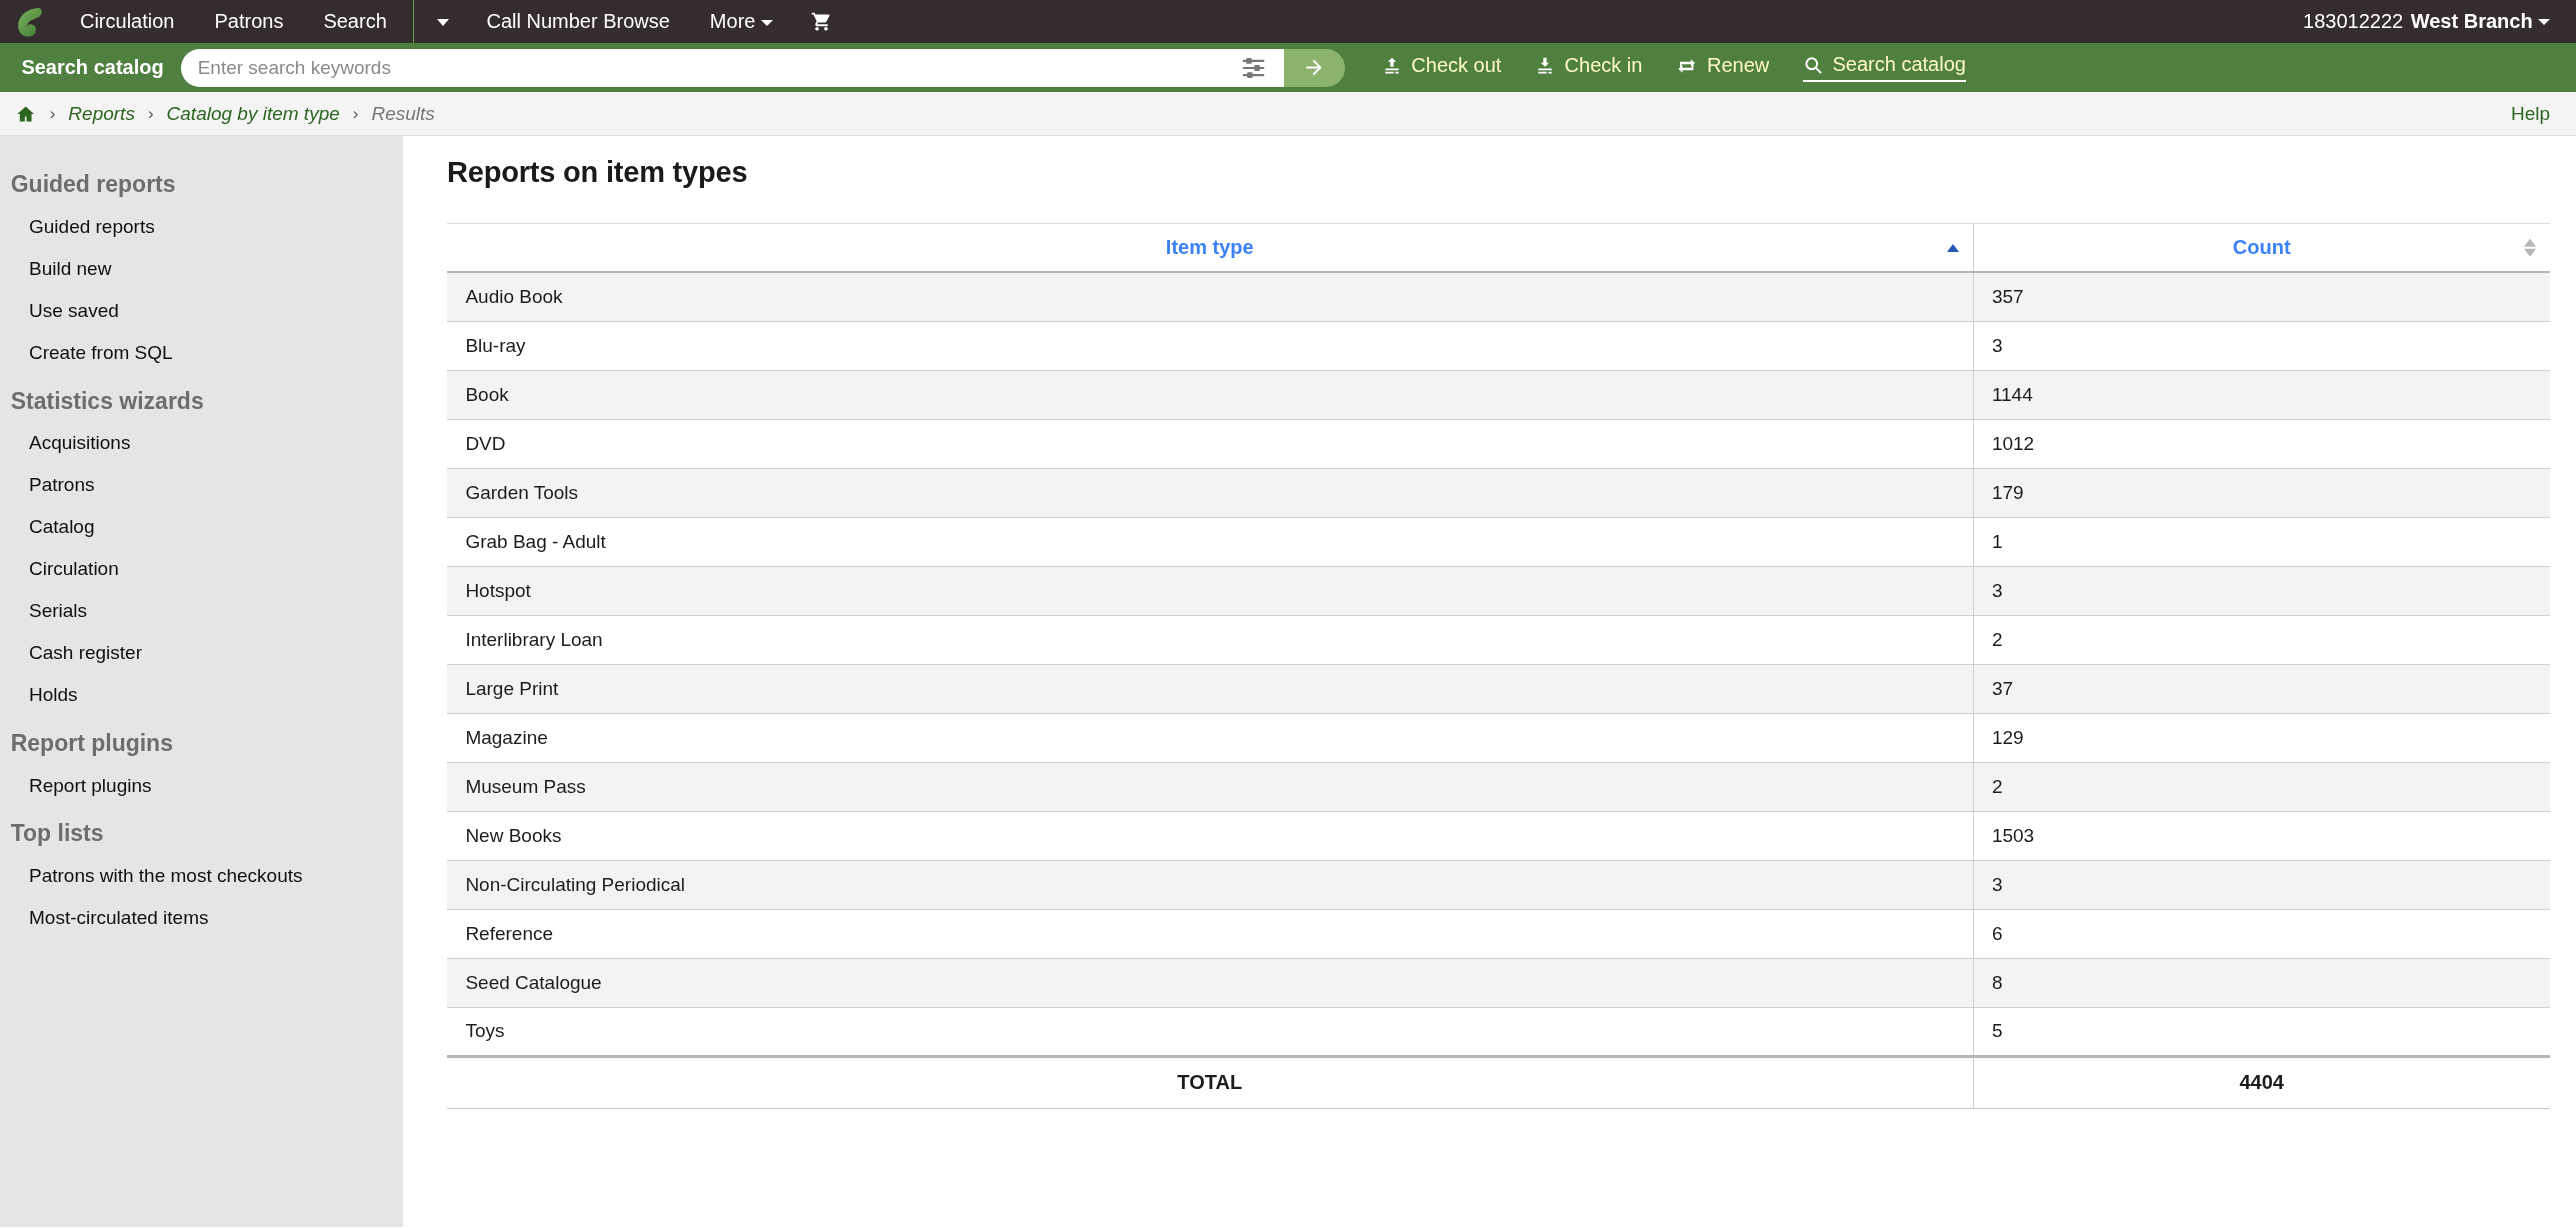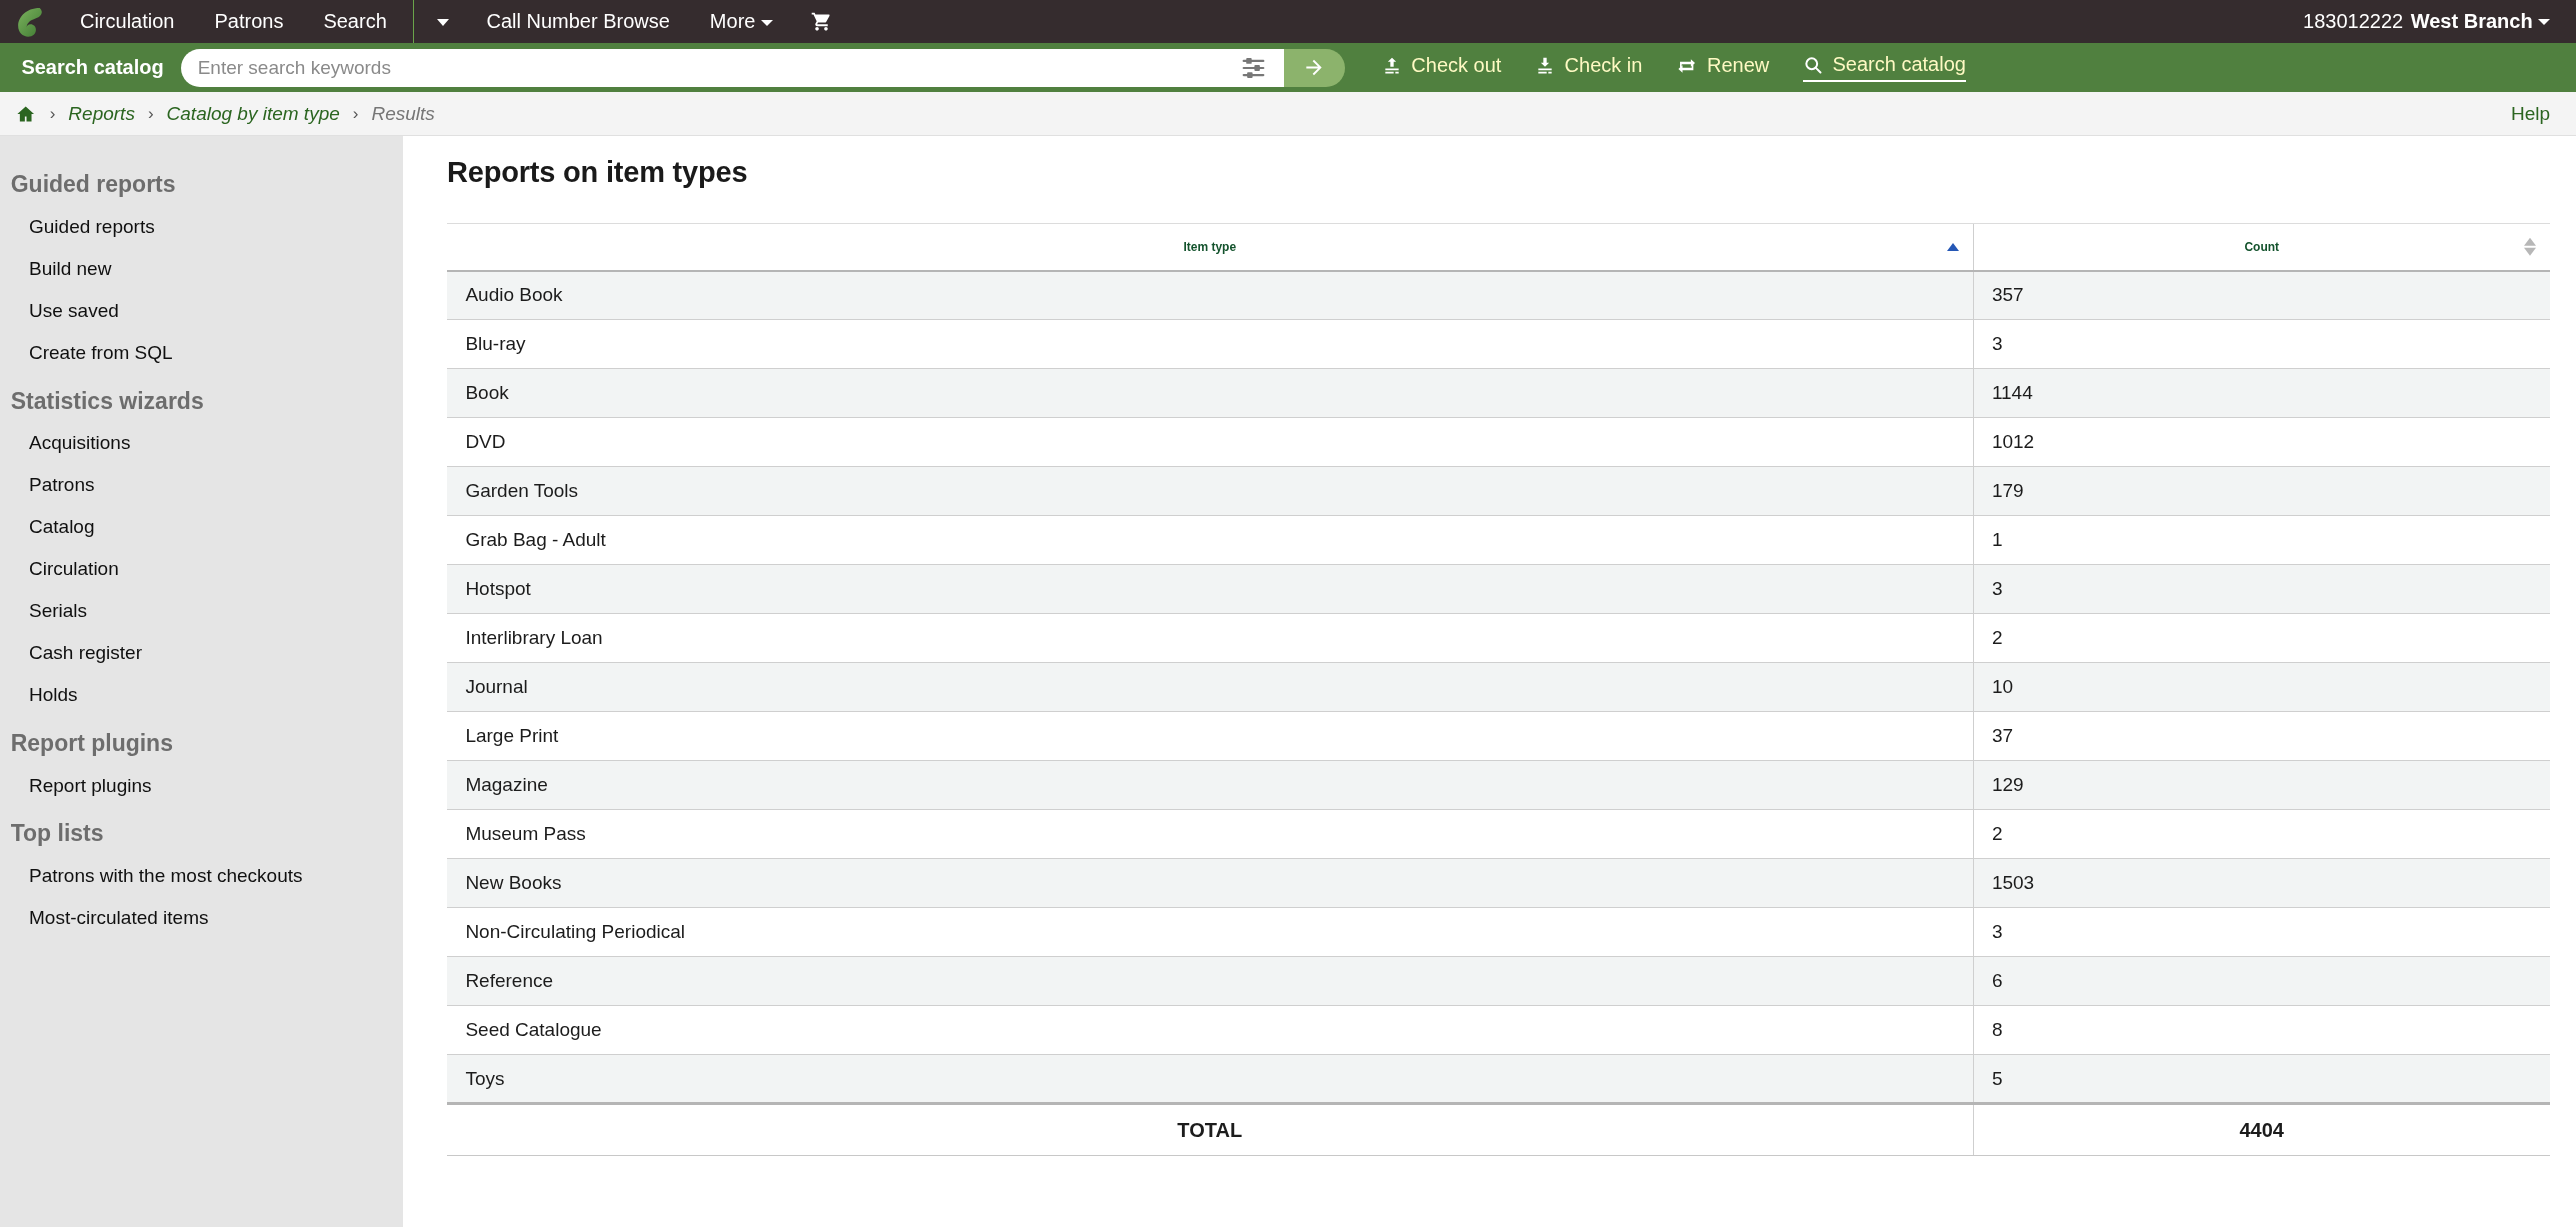--- a/index.html
+++ b/index.html
@@ -228,22 +228,22 @@
   
   table.report {
     width: 100%;
     border-collapse: collapse;
     table-layout: fixed;
     font-size: 19px;
   }
   table.report th {
     background: #ffffff;
     font-weight: bold;
-    font-size: 12px;
-    color: #14532d;
+    font-size: 20px;
+    color: #3b82f6;
     text-align: center;
     padding: 12.2px 18.4px;
     border-bottom: 2.3px solid #b5b5b5;
     border-top: 0.8px solid #dcdcdc;
     position: relative;
     cursor: pointer;
     height: 47px;
   }
   table.report th.col-item { width: 1526px; }
   table.report th + th { border-left: 0.8px solid #cfcfcf; }
@@ -476,24 +476,20 @@
           </tr>
           <tr>
             <td>Hotspot</td>
             <td>3</td>
           </tr>
           <tr>
             <td>Interlibrary Loan</td>
             <td>2</td>
           </tr>
           <tr>
-            <td>Journal</td>
-            <td>10</td>
-          </tr>
-          <tr>
             <td>Large Print</td>
             <td>37</td>
           </tr>
           <tr>
             <td>Magazine</td>
             <td>129</td>
           </tr>
           <tr>
             <td>Museum Pass</td>
             <td>2</td>

